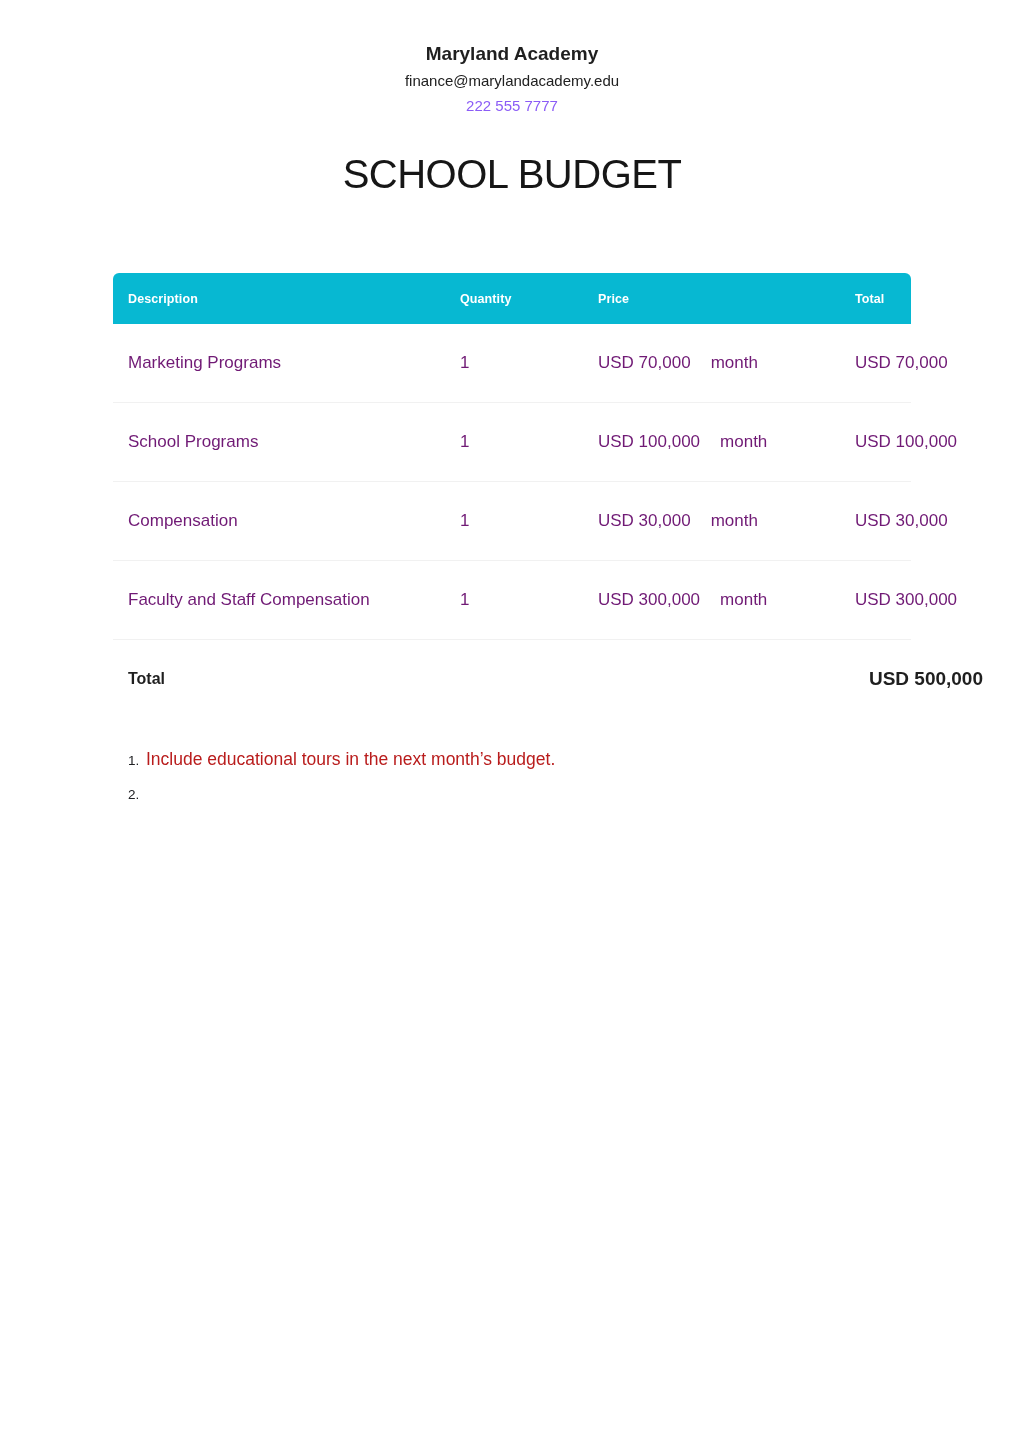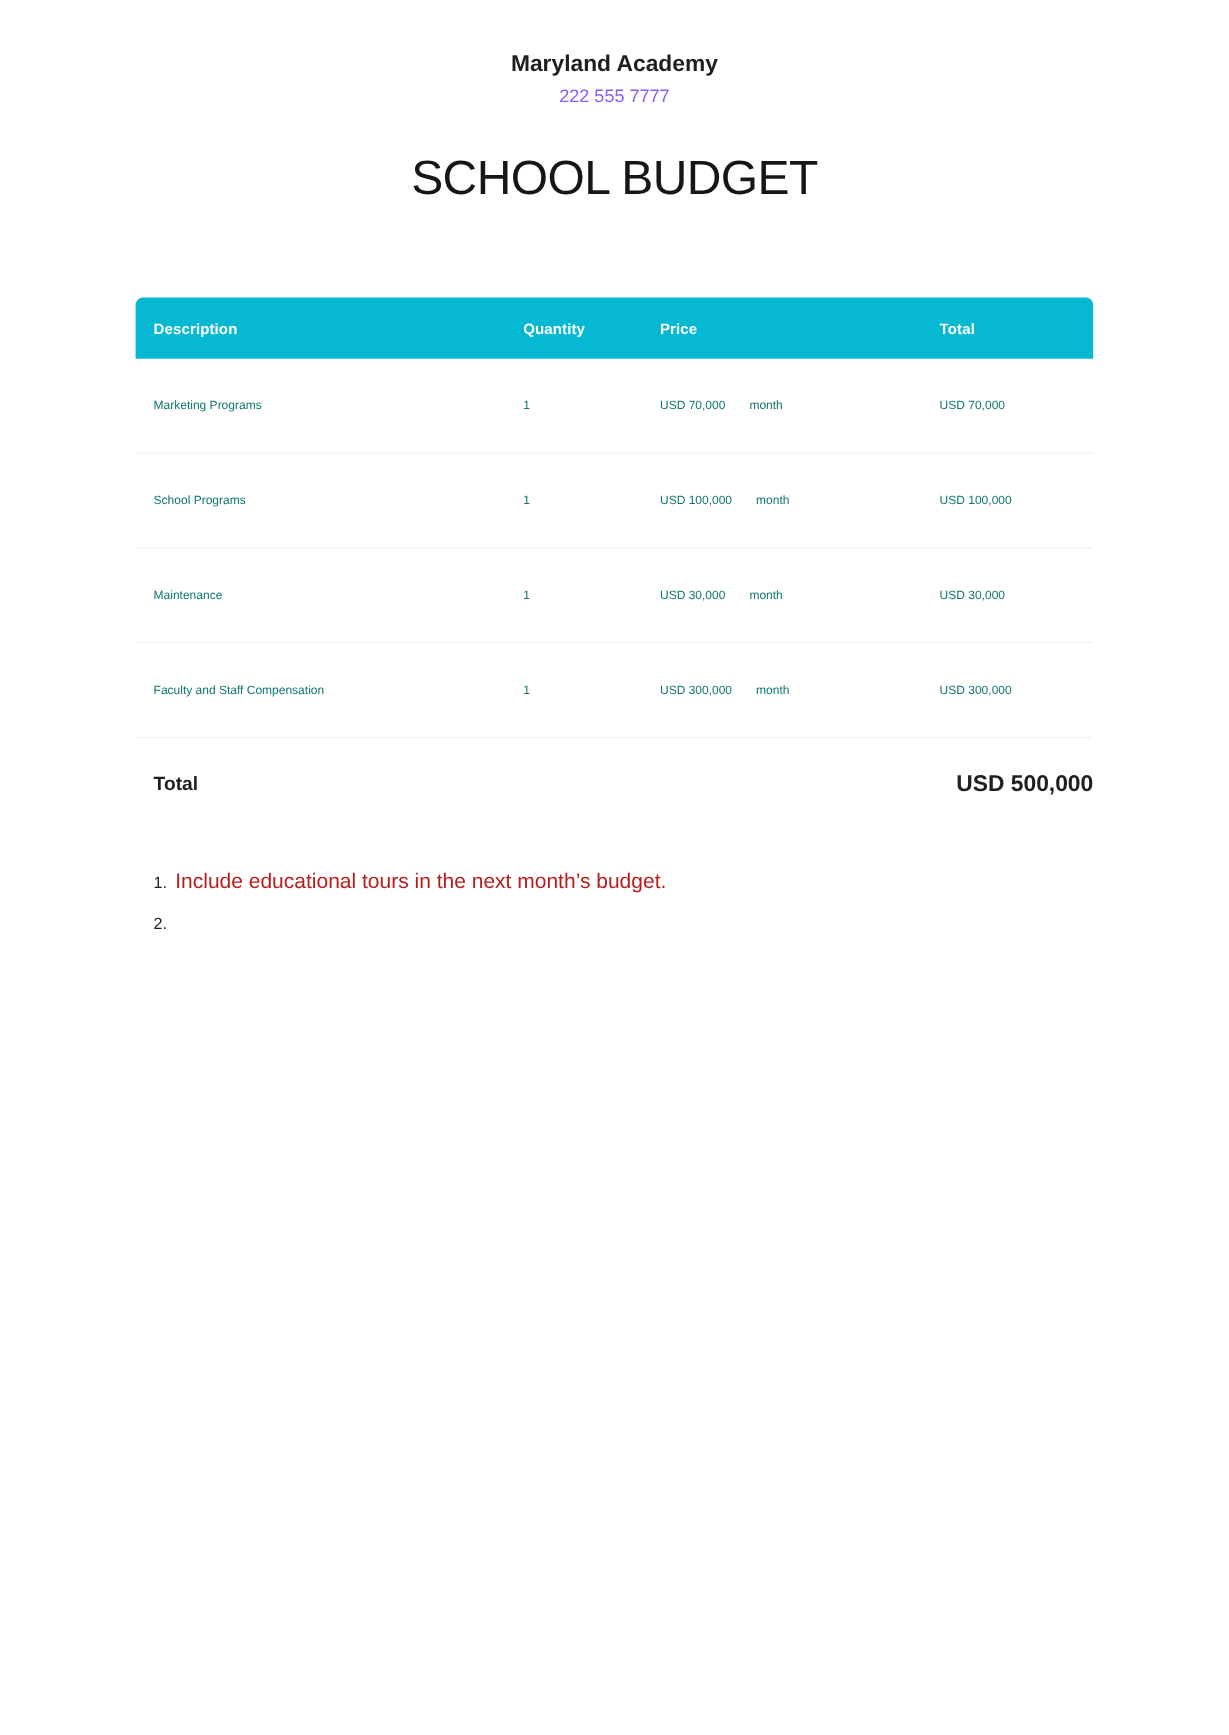--- a/index.html
+++ b/index.html
@@ -31,37 +31,38 @@
   }
 
   
   .budget-table { margin: 77px 113px 0 113px; width: 798px; }
   .tgrid {
     display: grid;
     grid-template-columns: 308px 114px 233px 128px;
     align-items: center;
     padding-left: 15px;
     padding-right: 15px;
+    gap: 24px;
   }
   .table-header {
     background: #07b8d2;
     height: 51px;
     border-radius: 6px 6px 0 0;
     color: #ffffff;
   }
   .table-header .th {
     font-size: 12.5px;
     font-weight: bold;
     letter-spacing: 0.1px;
   }
   .table-row {
     height: 79px;
     border-bottom: 1px solid #f1f1f1;
-    color: #0f766e;
-    font-size: 10px;
+    color: #701a75;
+    font-size: 17px;
   }
   .table-row:last-child { border-bottom: 1px solid #dcdcdc; }
   .price-cell { display: flex; align-items: baseline; }
   .price-unit { margin-left: 20px; }
 
   
   .summary-row { margin-top: 19px; height: 40px; }
   .summary-label { font-size: 16px; font-weight: bold; color: #1f1f1f; }
   .summary-value { font-size: 19px; font-weight: bold; color: #1f1f1f; grid-column: 4; text-align: right; }
 
@@ -82,20 +83,21 @@
   }
   .note-text { font-size: 17.5px; color: #b91c1c; margin-left: 4px; }
 </style>
 </head>
 <body>
 
 <div class="page">
 
   <div class="letterhead">
     <div class="org-name">Maryland Academy</div>
+    <div class="org-email">finance@marylandacademy.edu</div>
     <div class="org-phone">222 555 7777</div>
   </div>
 
   <div class="doc-title">SCHOOL BUDGET</div>
 
   <div class="budget-table">
 
     <div class="table-header tgrid" style="background: rgb(7, 184, 210);">
       <span class="th">Description</span>
       <span class="th">Quantity</span>
@@ -117,21 +119,21 @@
       <span>School Programs</span>
       <span>1</span>
       <span class="price-cell">
         <span>USD 100,000</span>
         <span class="price-unit">month</span>
       </span>
       <span>USD 100,000</span>
     </div>
 
     <div class="table-row tgrid">
-      <span>Maintenance</span>
+      <span>Compensation</span>
       <span>1</span>
       <span class="price-cell">
         <span>USD 30,000</span>
         <span class="price-unit">month</span>
       </span>
       <span>USD 30,000</span>
     </div>
 
     <div class="table-row tgrid">
       <span>Faculty and Staff Compensation</span>

